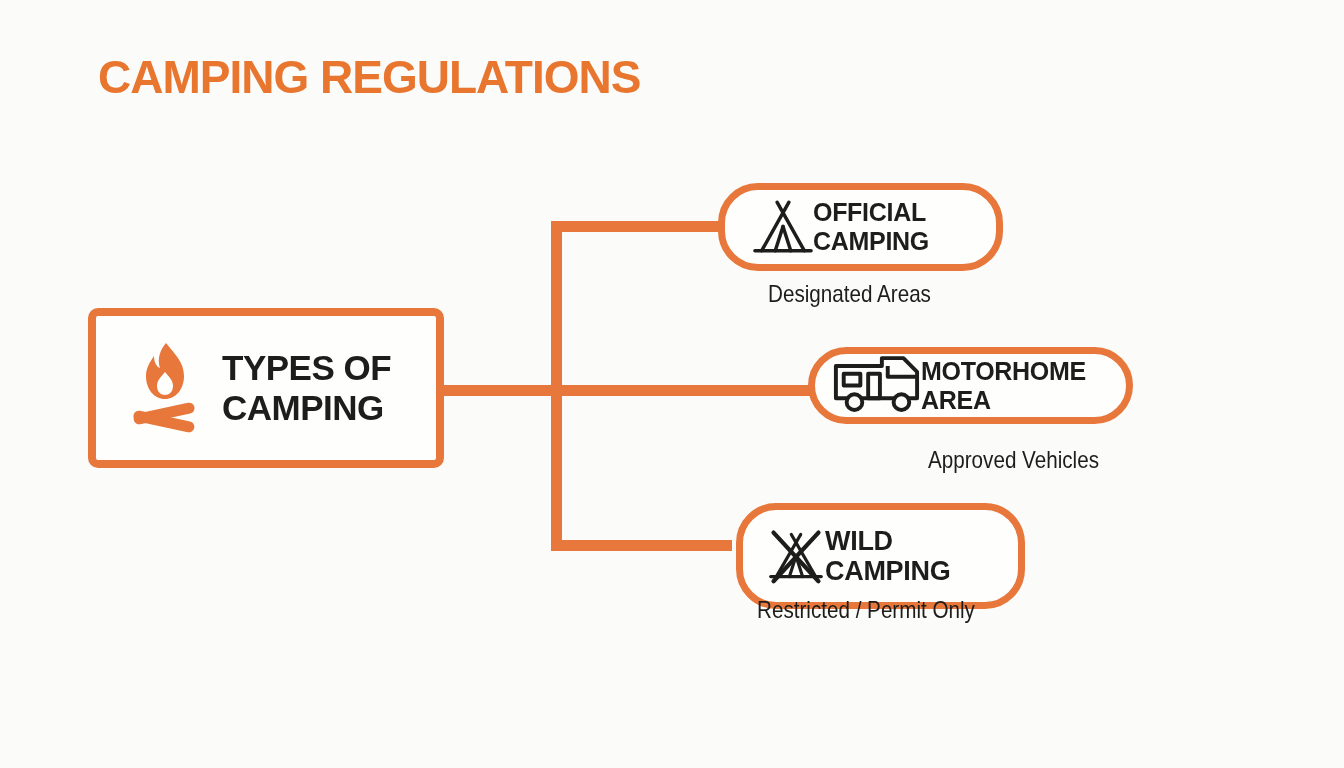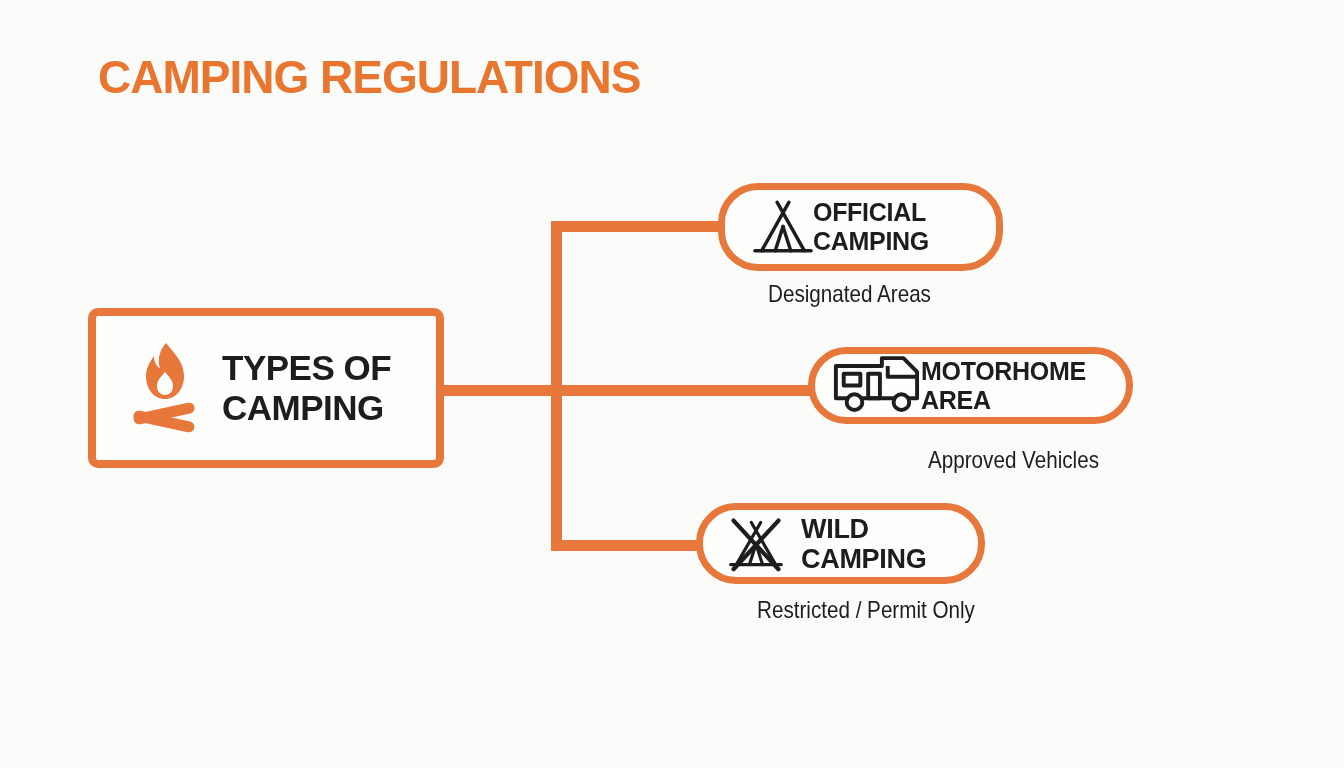--- a/index.html
+++ b/index.html
@@ -28,21 +28,21 @@
     box-sizing:border-box;
     display:flex;align-items:center;
   }
   .node-root{
     left:88px;top:308px;width:356px;height:160px;
     border-width:8px;border-radius:10px;
     padding-left:36px;gap:26px;
   }
   .node-official{left:718px;top:183px;width:285px;height:88px;padding-left:28px;}
   .node-motorhome{left:808px;top:347px;width:325px;height:77px;padding-left:16px;}
-  .node-wild{left:696px;top:503px;width:289px;height:81px;padding-left:24px;gap:16px;}
+  .node-wild{left:736px;top:503px;width:289px;height:106px;padding-left:24px;gap:0;}
   .icon{display:flex;align-items:center;justify-content:center;flex:0 0 auto;}
   .node-label{color:#1D1D1B;font-weight:bold;}
   .label-root{font-size:35px;line-height:40px;letter-spacing:-0.5px;}
   .label-child{font-size:25px;line-height:29px;letter-spacing:-0.3px;}
   .label-wild{font-size:27px;line-height:30px;letter-spacing:-0.3px;}
   .subtitle{
     position:absolute;z-index:2;
     font-size:24px;color:#1D1D1B;
     transform:scaleX(0.86);transform-origin:left top;
     white-space:nowrap;

